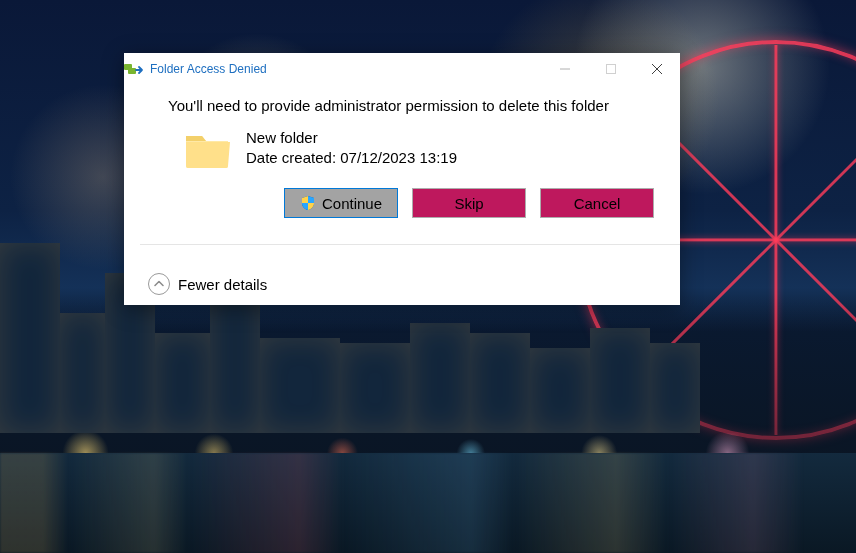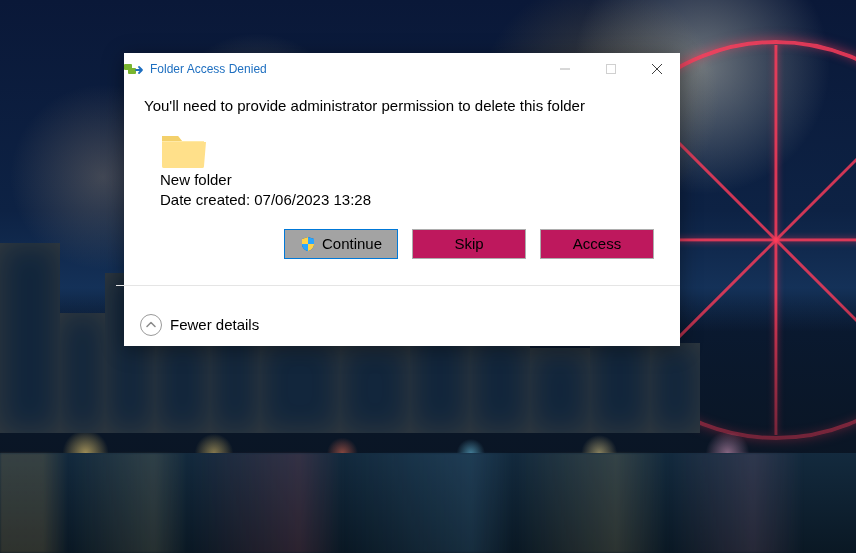--- a/index.html
+++ b/index.html
@@ -117,33 +117,32 @@
       width: 46px;
       height: 100%;
       display: flex;
       align-items: center;
       justify-content: center;
       color: #7a7a7a;
     }
     .win-btn svg { display:block; }
 
     .content {
-      padding: 12px 22px 18px 20px;
+      padding: 12px 22px 18px 44px;
     }
     .message {
       font-size: 15px;
       color: #000;
       margin-bottom: 14px;
     }
     .item-row {
       display: flex;
       align-items: flex-start;
       padding-left: 16px;
       margin-bottom: 18px;
-      flex-direction: column;
     }
     .folder-icon {
       width: 48px;
       height: 40px;
       margin-right: 14px;
       margin-top: 2px;
     }
     .item-text { font-size: 15px; line-height: 1.35; }
     .item-name { }
     .item-date { }
@@ -170,21 +169,21 @@
     }
     .btn.primary { border: 1px solid #0078d7; background: #a3a3a3; }
     .shield { width: 16px; height: 16px; }
 
     .divider { height: 1px; background: #e5e5e5; margin: 26px -22px 0 -28px; }
 
     .footer {
       height: 42px;
       display: flex;
       align-items: center;
-      padding-left: 16px;
+      padding-left: 24px;
       gap: 8px;
     }
     .chevron-circle {
       width: 22px; height: 22px;
       border: 1.5px solid #9a9a9a;
       border-radius: 50%;
       display:flex; align-items:center; justify-content:center;
       color:#6a6a6a;
     }
     .fewer { font-size: 15px; color: #000; }
@@ -252,42 +251,42 @@
     <div class="item-row">
       <span class="folder-icon">
         <svg width="48" height="40" viewBox="0 0 48 40">
           <path d="M2 6 L18 6 L22 11 L44 11 L44 36 Q44 38 42 38 L4 38 Q2 38 2 36 Z" fill="#ffe9a6"></path>
           <path d="M2 6 L18 6 L22 11 L2 11 Z" fill="#f3d06b"></path>
           <path d="M2 12 L46 12 L44 36 Q44 38 42 38 L4 38 Q2 38 2 36 Z" fill="#ffe08a"></path>
         </svg>
       </span>
       <div class="item-text">
         <div class="item-name">New folder</div>
-        <div class="item-date">Date created: 07/06/2023 13:28</div>
+        <div class="item-date">Date created: 07/12/2023 13:19</div>
       </div>
     </div>
 
     <div class="buttons">
       <button class="btn primary">
         <span class="shield">
           <svg width="16" height="16" viewBox="0 0 16 16">
             <path d="M8 1 L14 3 V8 C14 12 11 14.5 8 15 C5 14.5 2 12 2 8 V3 Z" fill="#0055aa"></path>
             <path d="M8 1 L14 3 V8 L8 8 Z" fill="#2aa6ff"></path>
             <path d="M8 8 L14 8 C14 12 11 14.5 8 15 Z" fill="#ffd24a"></path>
             <path d="M2 3 L8 1 V8 L2 8 Z" fill="#ffd24a"></path>
             <path d="M2 8 L8 8 V15 C5 14.5 2 12 2 8 Z" fill="#2aa6ff"></path>
           </svg>
         </span>
         <span>Continue</span>
       </button>
       <button class="btn">
         <span>Skip</span>
       </button>
       <button class="btn">
-        <span>Access</span>
+        <span>Cancel</span>
       </button>
     </div>
 
     <div class="divider"></div>
   </div>
 
   <div class="footer">
     <span class="chevron-circle">
       <svg width="10" height="10" viewBox="0 0 10 10">
           <path d="M1 6.5 L5 2.5 L9 6.5" fill="none" stroke="#8a8a8a" stroke-width="1.5" stroke-linecap="round" stroke-linejoin="round"></path>

